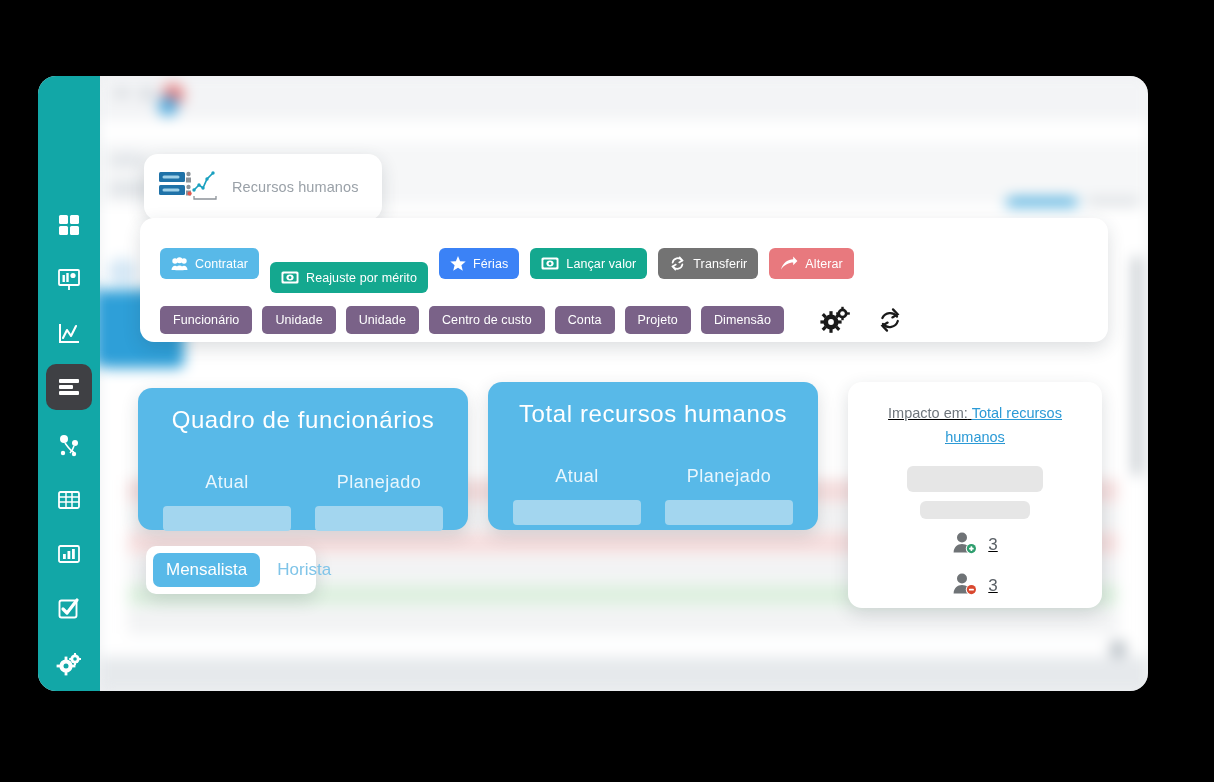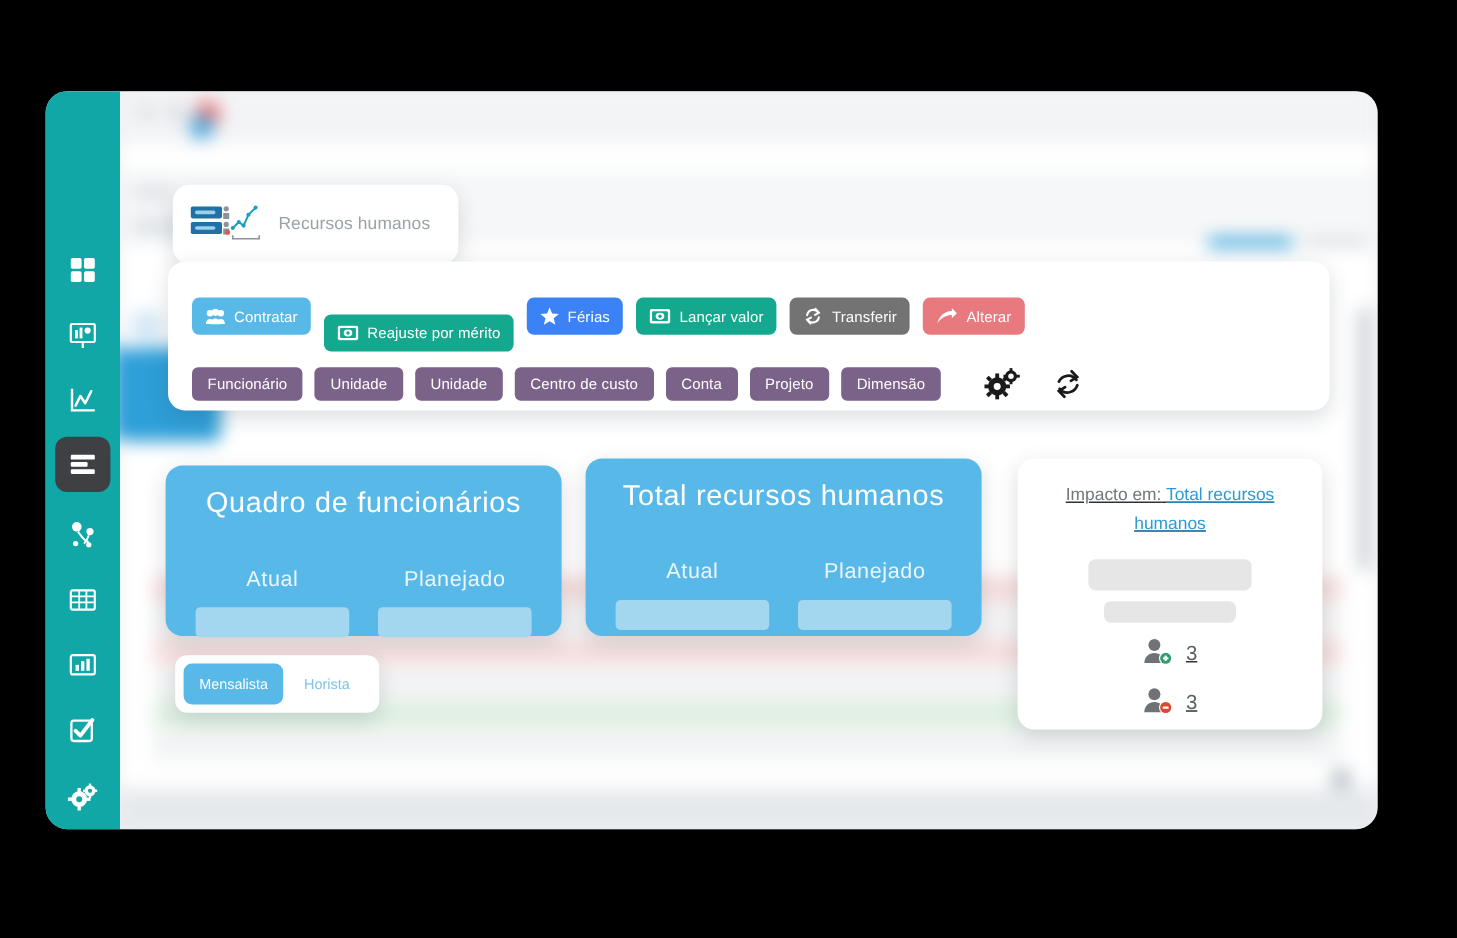--- a/index.html
+++ b/index.html
@@ -274,21 +274,21 @@
     align-items: center;
     padding: 0 7px;
     gap: 4px;
   }
   .seg {
     height: 34px;
     border: none;
     background: transparent;
     border-radius: 7px;
     font-family: "Liberation Sans", sans-serif;
-    font-size: 12px;
+    font-size: 17px;
     color: #7fc4e8;
     padding: 0 13px;
     cursor: pointer;
   }
   .seg.on { background: #58b9e8; color: #ffffff; }
 </style>
 </head>
 <body>
 
 <div id="stage">

